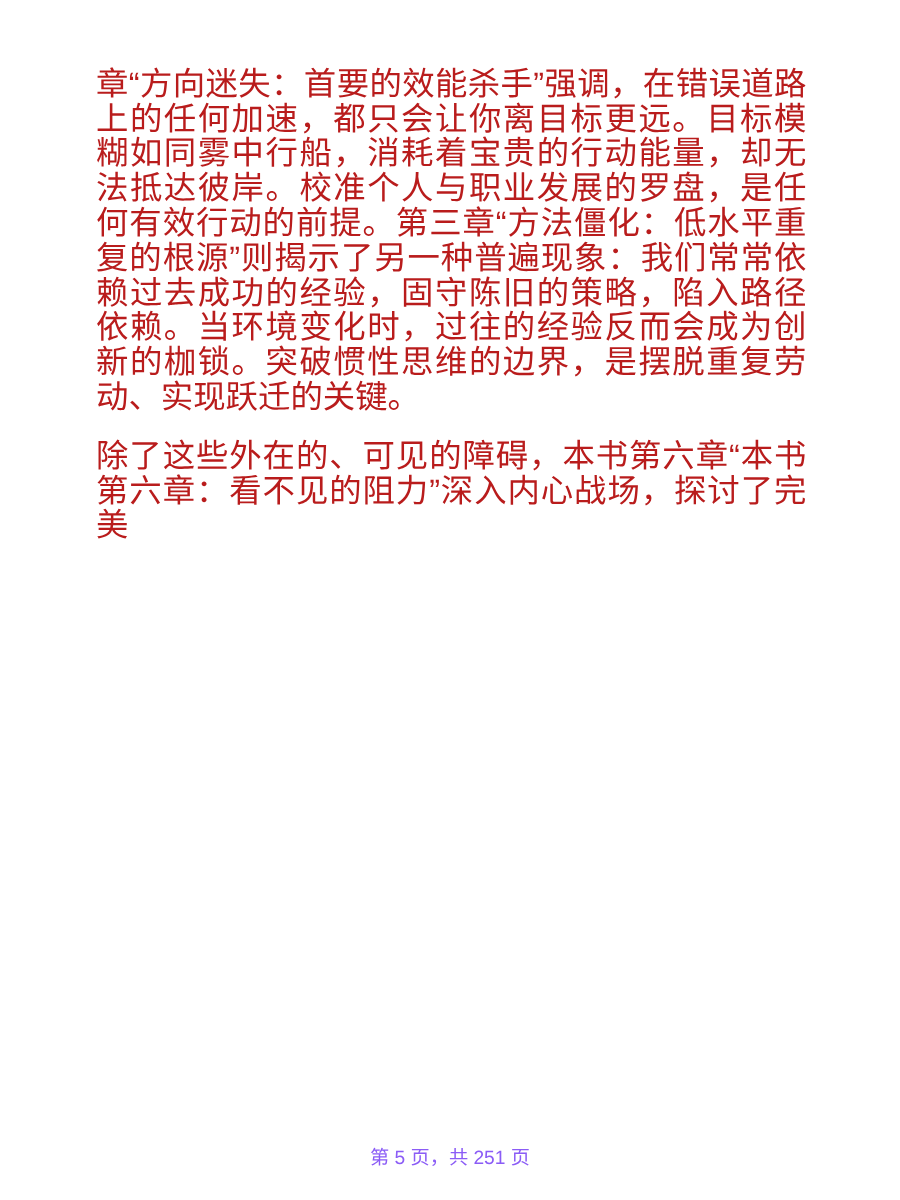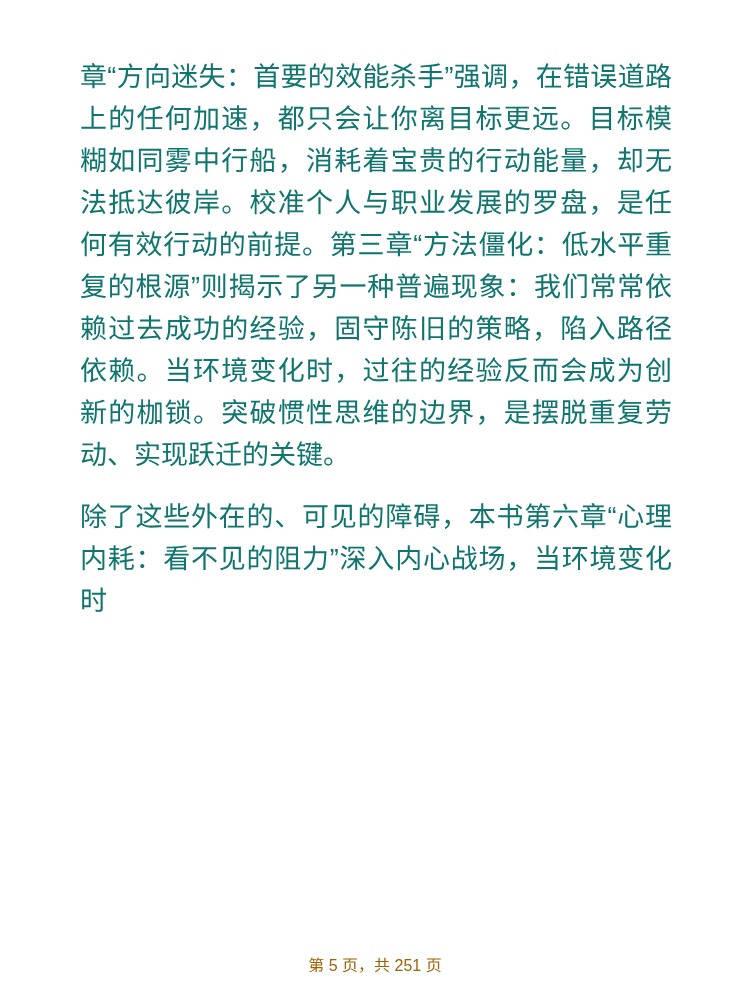--- a/index.html
+++ b/index.html
@@ -19,42 +19,42 @@
     height: 1000px;
     background: #ffffff;
     box-sizing: border-box;
   }
   .content {
     padding: 56px 78px 0 80px;
   }
   .content p {
     margin: 0 0 20px 0;
     font-size: 27px;
-    line-height: 42px;
-    color: #0f766e;
+    line-height: 29px;
+    color: #b91c1c;
     text-align: justify;
     text-justify: inter-ideograph;
     word-break: break-all;
     overflow-wrap: break-word;
   }
   .footer {
     position: absolute;
     left: 0;
     right: 0;
     bottom: 24px;
     text-align: center;
     font-size: 16px;
     line-height: 20px;
-    color: #a16207;
+    color: #8b5cf6;
   }
 </style>
 </head>
 <body>
 
 <div class="page">
   <div class="content">
     <p>章“方向迷失：首要的效能杀手”强调，在错误道路上的任何加速，都只会让你离目标更远。目标模糊如同雾中行船，消耗着宝贵的行动能量，却无法抵达彼岸。校准个人与职业发展的罗盘，是任何有效行动的前提。第三章“方法僵化：低水平重复的根源”则揭示了另一种普遍现象：我们常常依赖过去成功的经验，固守陈旧的策略，陷入路径依赖。当环境变化时，过往的经验反而会成为创新的枷锁。突破惯性思维的边界，是摆脱重复劳动、实现跃迁的关键。</p>
-    <p>除了这些外在的、可见的障碍，本书第六章“心理内耗：看不见的阻力”深入内心战场，当环境变化时</p>
+    <p>除了这些外在的、可见的障碍，本书第六章“本书第六章：看不见的阻力”深入内心战场，探讨了完美</p>
   </div>
   <div class="footer">
     <span>第 5 页，共 251 页</span>
   </div>
 </div>
 
 </body></html>

